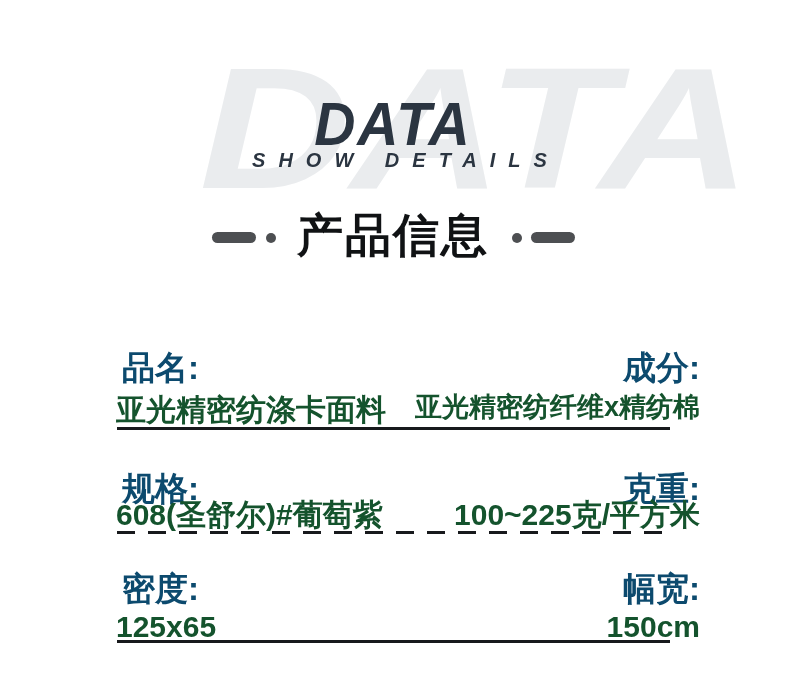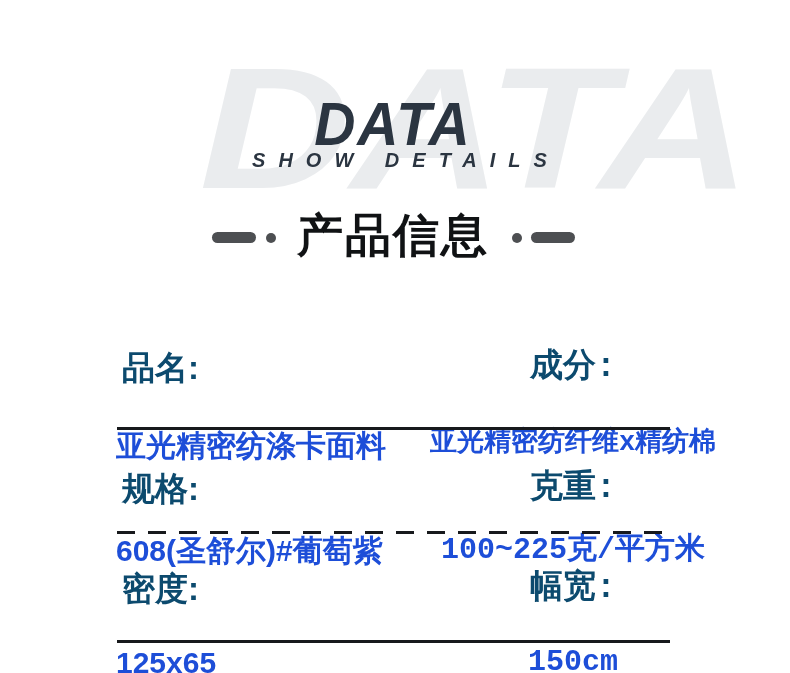--- a/index.html
+++ b/index.html
@@ -51,24 +51,24 @@
   .dot-left{left:266px;}
   .dot-right{left:512px;}
   .dash-right{left:531px;}
 
   
   .spec-label{
     font-size:33px;font-weight:600;color:#0c4a6e;
     line-height:1.1;white-space:nowrap;z-index:2;
   }
   .spec-value{
-    font-size:30px;font-weight:700;color:#1d4ed8;
-    line-height:1.1;white-space:nowrap;z-index:2;margin-top:36px;
+    font-size:30px;font-weight:700;color:#14532d;
+    line-height:1.1;white-space:nowrap;z-index:2;
   }
-  .cell-right{left:423px;width:300px;text-align:center;font-family:Liberation Mono, monospace;}
+  .cell-right{left:400px;width:300px;text-align:right;}
   .value-composition{font-size:27px;}
 
   .divider{left:117px;width:553px;height:3px;z-index:2;}
   .divider-solid{background:#17191c;}
   .divider-dashed{
     background:repeating-linear-gradient(to right,#17191c 0 18px,transparent 18px 31px);
   }
 
   
   .r1-label{top:350px;} .r1-value{top:393px;} .r1-line{top:427px;}

